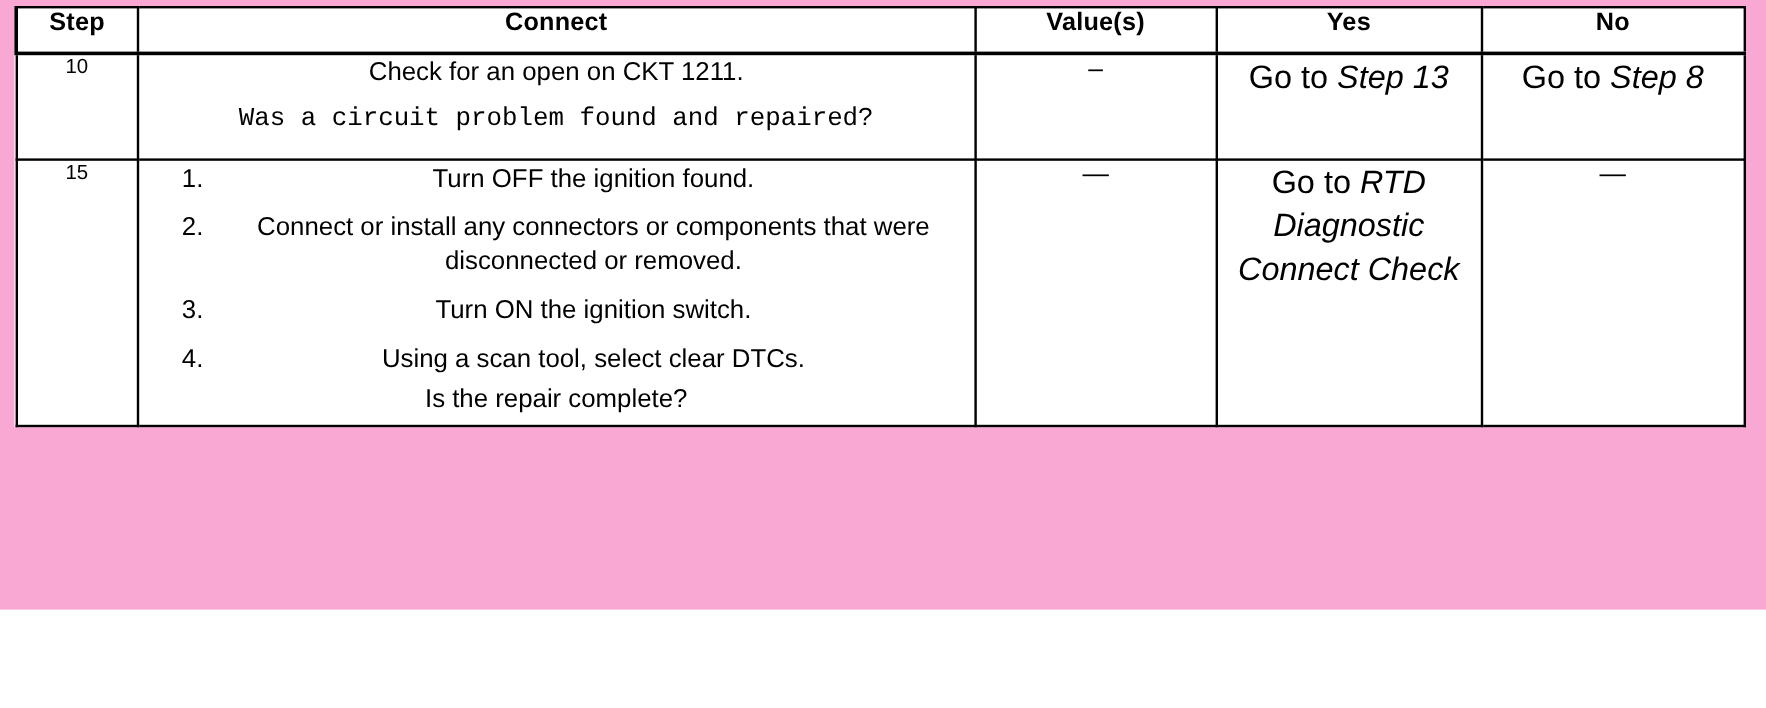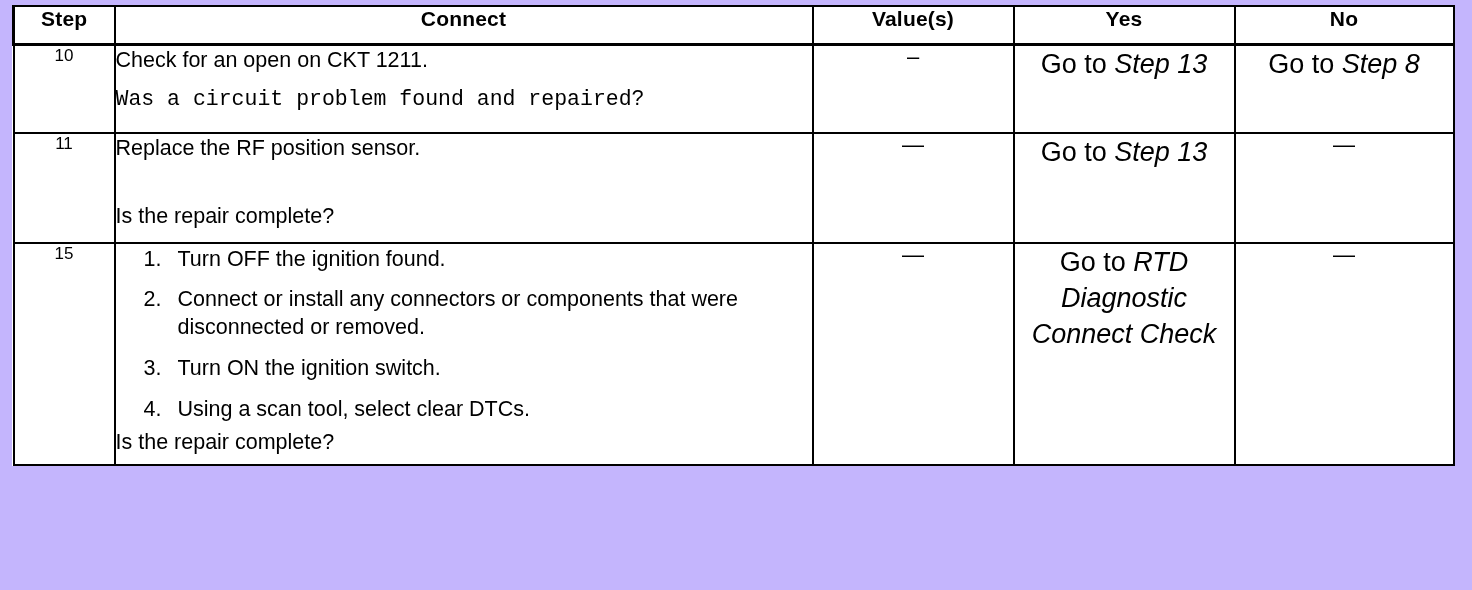--- a/index.html
+++ b/index.html
@@ -10,22 +10,22 @@
   body {
     width: 1472px;
     height: 590px;
     font-family: "Liberation Sans", sans-serif;
     color: #000000;
     overflow: hidden;
   }
   #page {
     position: relative;
     width: 1472px;
-    height: 590px;
-    background: #c4b5fd;
+    height: 508px;
+    background: #f9a8d4;
   }
   table.diag {
     position: absolute;
     left: 12px;
     top: 5px;
     width: 1440px;
     border-collapse: collapse;
     table-layout: fixed;
     background: #ffffff;
   }
@@ -56,20 +56,21 @@
   td.step-cell {
     text-align: center;
     vertical-align: middle;
     font-size: 17px;
     font-weight: normal;
   }
   td.action-cell {
     padding: 8px 10px 6px 8px;
     font-size: 21.5px;
     line-height: 1.33;
+    text-align: center;
   }
   td.val-cell, td.ans-cell {
     text-align: center;
   }
   .dash-wrap {
     display: flex;
     height: 100%;
     align-items: center;
     justify-content: center;
   }
@@ -165,42 +166,20 @@
             <span class="goto"><span class="upright">Go to </span><span>Step 13</span></span>
           </div>
         </td>
         <td class="ans-cell">
           <div class="ans-inner">
             <span class="goto"><span class="upright">Go to </span><span>Step 8</span></span>
           </div>
         </td>
       </tr>
 
-      <tr style="height:110px;">
-        <td class="step-cell">11</td>
-        <td class="action-cell">
-          <p class="line">Replace the RF position sensor.</p>
-          <p class="line" style="margin-top:40px;">Is the repair complete?</p>
-        </td>
-        <td class="val-cell">
-          <div class="dash-wrap">
-              <span class="dash">—</span>
-            </div>
-        </td>
-        <td class="ans-cell">
-          <div class="ans-inner">
-            <span class="goto"><span class="upright">Go to </span><span>Step 13</span></span>
-          </div>
-        </td>
-        <td class="ans-cell">
-          <div class="ans-inner center">
-            <span class="dash">—</span>
-          </div>
-        </td>
-      </tr>
 
 
       <tr style="height:222px;">
         <td class="step-cell">15</td>
         <td class="action-cell row-13-action">
           <ol class="steps">
             <li><span class="num">1.</span><span>Turn OFF the ignition found.</span></li>
             <li><span class="num">2.</span><span>Connect or install any connectors or components that were disconnected or removed.</span></li>
             <li><span class="num">3.</span><span>Turn ON the ignition switch.</span></li>
             <li style="margin-bottom:4px;"><span class="num">4.</span><span>Using a scan tool, select clear DTCs.</span></li>

